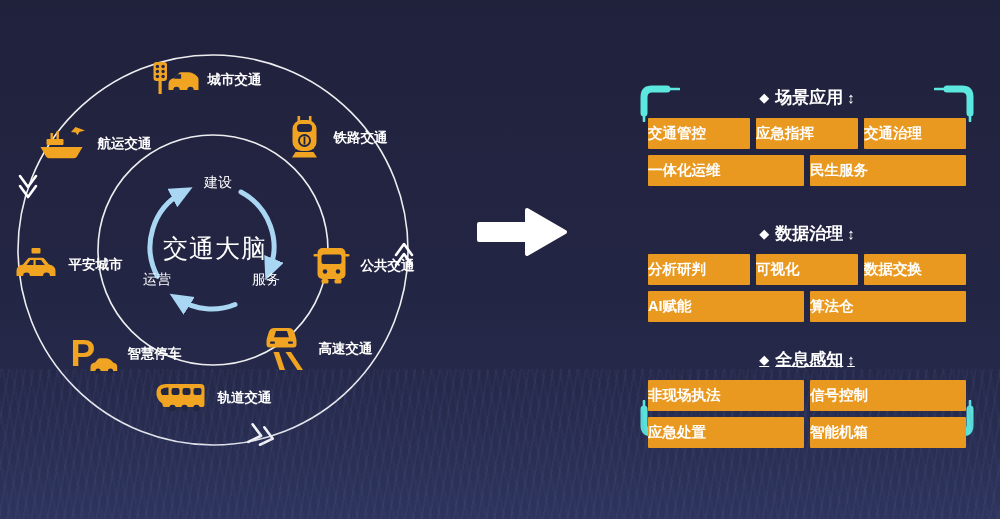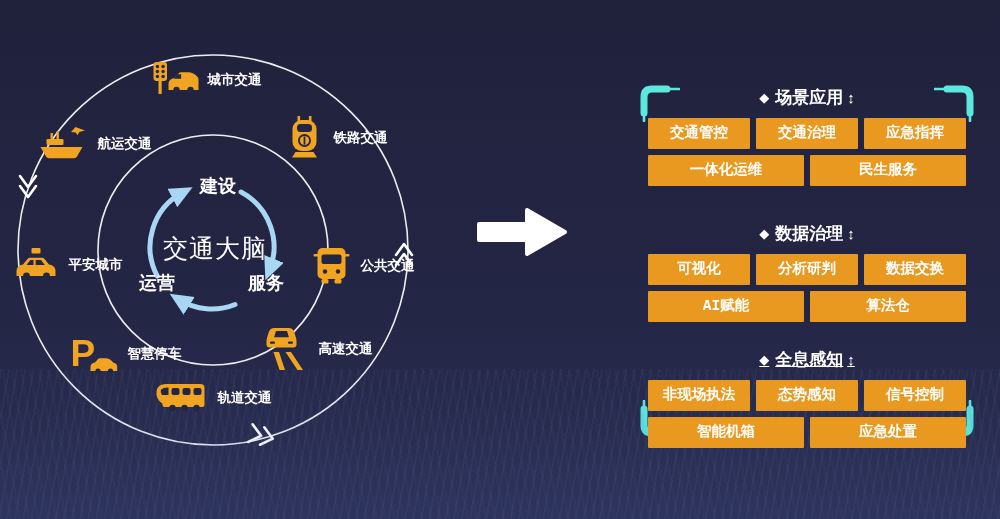--- a/index.html
+++ b/index.html
@@ -19,22 +19,22 @@
   svg{display:block;}
   .hub-art{position:absolute;left:0;top:0;}
   .ring{fill:none;stroke:rgba(255,255,255,0.92);stroke-width:1.6;}
   .chev path{fill:none;stroke:#fff;stroke-width:2.6;stroke-linecap:round;stroke-linejoin:round;}
   .cyc path{fill:none;stroke:#A9D6F2;stroke-width:5;stroke-linecap:round;}
   .center-title{
     position:absolute;transform:translateX(-50%);color:#fff;font-weight:normal;
     font-size:25px;letter-spacing:1px;white-space:nowrap;z-index:3;
   }
   .cycle-word{
-    position:absolute;transform:translateX(-50%);color:#fff;font-weight:bold;
-    font-size:18px;white-space:nowrap;z-index:3;
+    position:absolute;transform:translateX(-50%);color:#fff;font-weight:normal;
+    font-size:14px;white-space:nowrap;z-index:3;
   }
   .ring-item{
     position:absolute;transform:translateX(-50%);display:flex;flex-direction:row;
     align-items:center;gap:9px;z-index:3;
   }
   .ring-item .rlabel{color:#fff;font-weight:bold;font-size:13.5px;white-space:nowrap;}
   .icn{fill:#F0A422;}
   .dk{fill:#232643;}
   .flow-arrow{position:absolute;left:477px;top:203px;}
   
@@ -50,24 +50,23 @@
   .sec-title{
     text-align:center;color:#fff;font-weight:bold;font-size:17px;
     margin-bottom:9px;white-space:nowrap;
   }
   .sec-title .diamond{font-size:13px;margin-right:6px;vertical-align:1px;}
   .sec-title .updown{font-size:15px;margin-left:4px;}
   .sec-2{margin-top:36px;}
   .sec-3{margin-top:26px;text-decoration:underline;}
   .row{display:flex;gap:6px;margin:0 14px 6px 14px;}
   .blk{
-    flex:1;height:31px;line-height:31px;text-align:center;border-radius:1px;
+    flex:1;height:31px;line-height:31px;border-radius:1px;
     background:#E9991F;color:#fff;font-weight:bold;font-size:14.5px;white-space:nowrap;
     overflow:hidden;
-    font-family:Liberation Mono, monospace;
   }
 </style>
 </head>
 <body>
 
 <div class="stage">
 
   <svg class="hub-art" width="470" height="519">
     <defs>
       <marker id="ah" markerWidth="6" markerHeight="5" refX="2.4" refY="2.1" orient="auto">
@@ -249,50 +248,49 @@
       <path class="thin" d="M10,33 V41"></path>
     </svg>
 
     <div class="panel-inner">
 
       <div class="sec-title">
         <span class="diamond">◆</span><span>场景应用</span><span class="updown">↕</span>
       </div>
       <div class="row">
         <div class="blk">交通管控</div>
+        <div class="blk">应急指挥</div>
         <div class="blk">交通治理</div>
-        <div class="blk">应急指挥</div>
       </div>
       <div class="row">
         <div class="blk">一体化运维</div>
         <div class="blk">民生服务</div>
       </div>
 
       <div class="sec-title sec-2">
         <span class="diamond">◆</span><span>数据治理</span><span class="updown">↕</span>
       </div>
       <div class="row">
+        <div class="blk">分析研判</div>
         <div class="blk">可视化</div>
-        <div class="blk">分析研判</div>
         <div class="blk">数据交换</div>
       </div>
       <div class="row">
         <div class="blk">AI赋能</div>
         <div class="blk">算法仓</div>
       </div>
 
       <div class="sec-title sec-3">
         <span class="diamond">◆</span><span>全息感知</span><span class="updown">↕</span>
       </div>
       <div class="row">
         <div class="blk">非现场执法</div>
-        <div class="blk">态势感知</div>
         <div class="blk">信号控制</div>
       </div>
       <div class="row">
+        <div class="blk">应急处置</div>
         <div class="blk">智能机箱</div>
-        <div class="blk">应急处置</div>
       </div>
 
     </div>
   </div>
 
 </div>
 
 </body></html>

